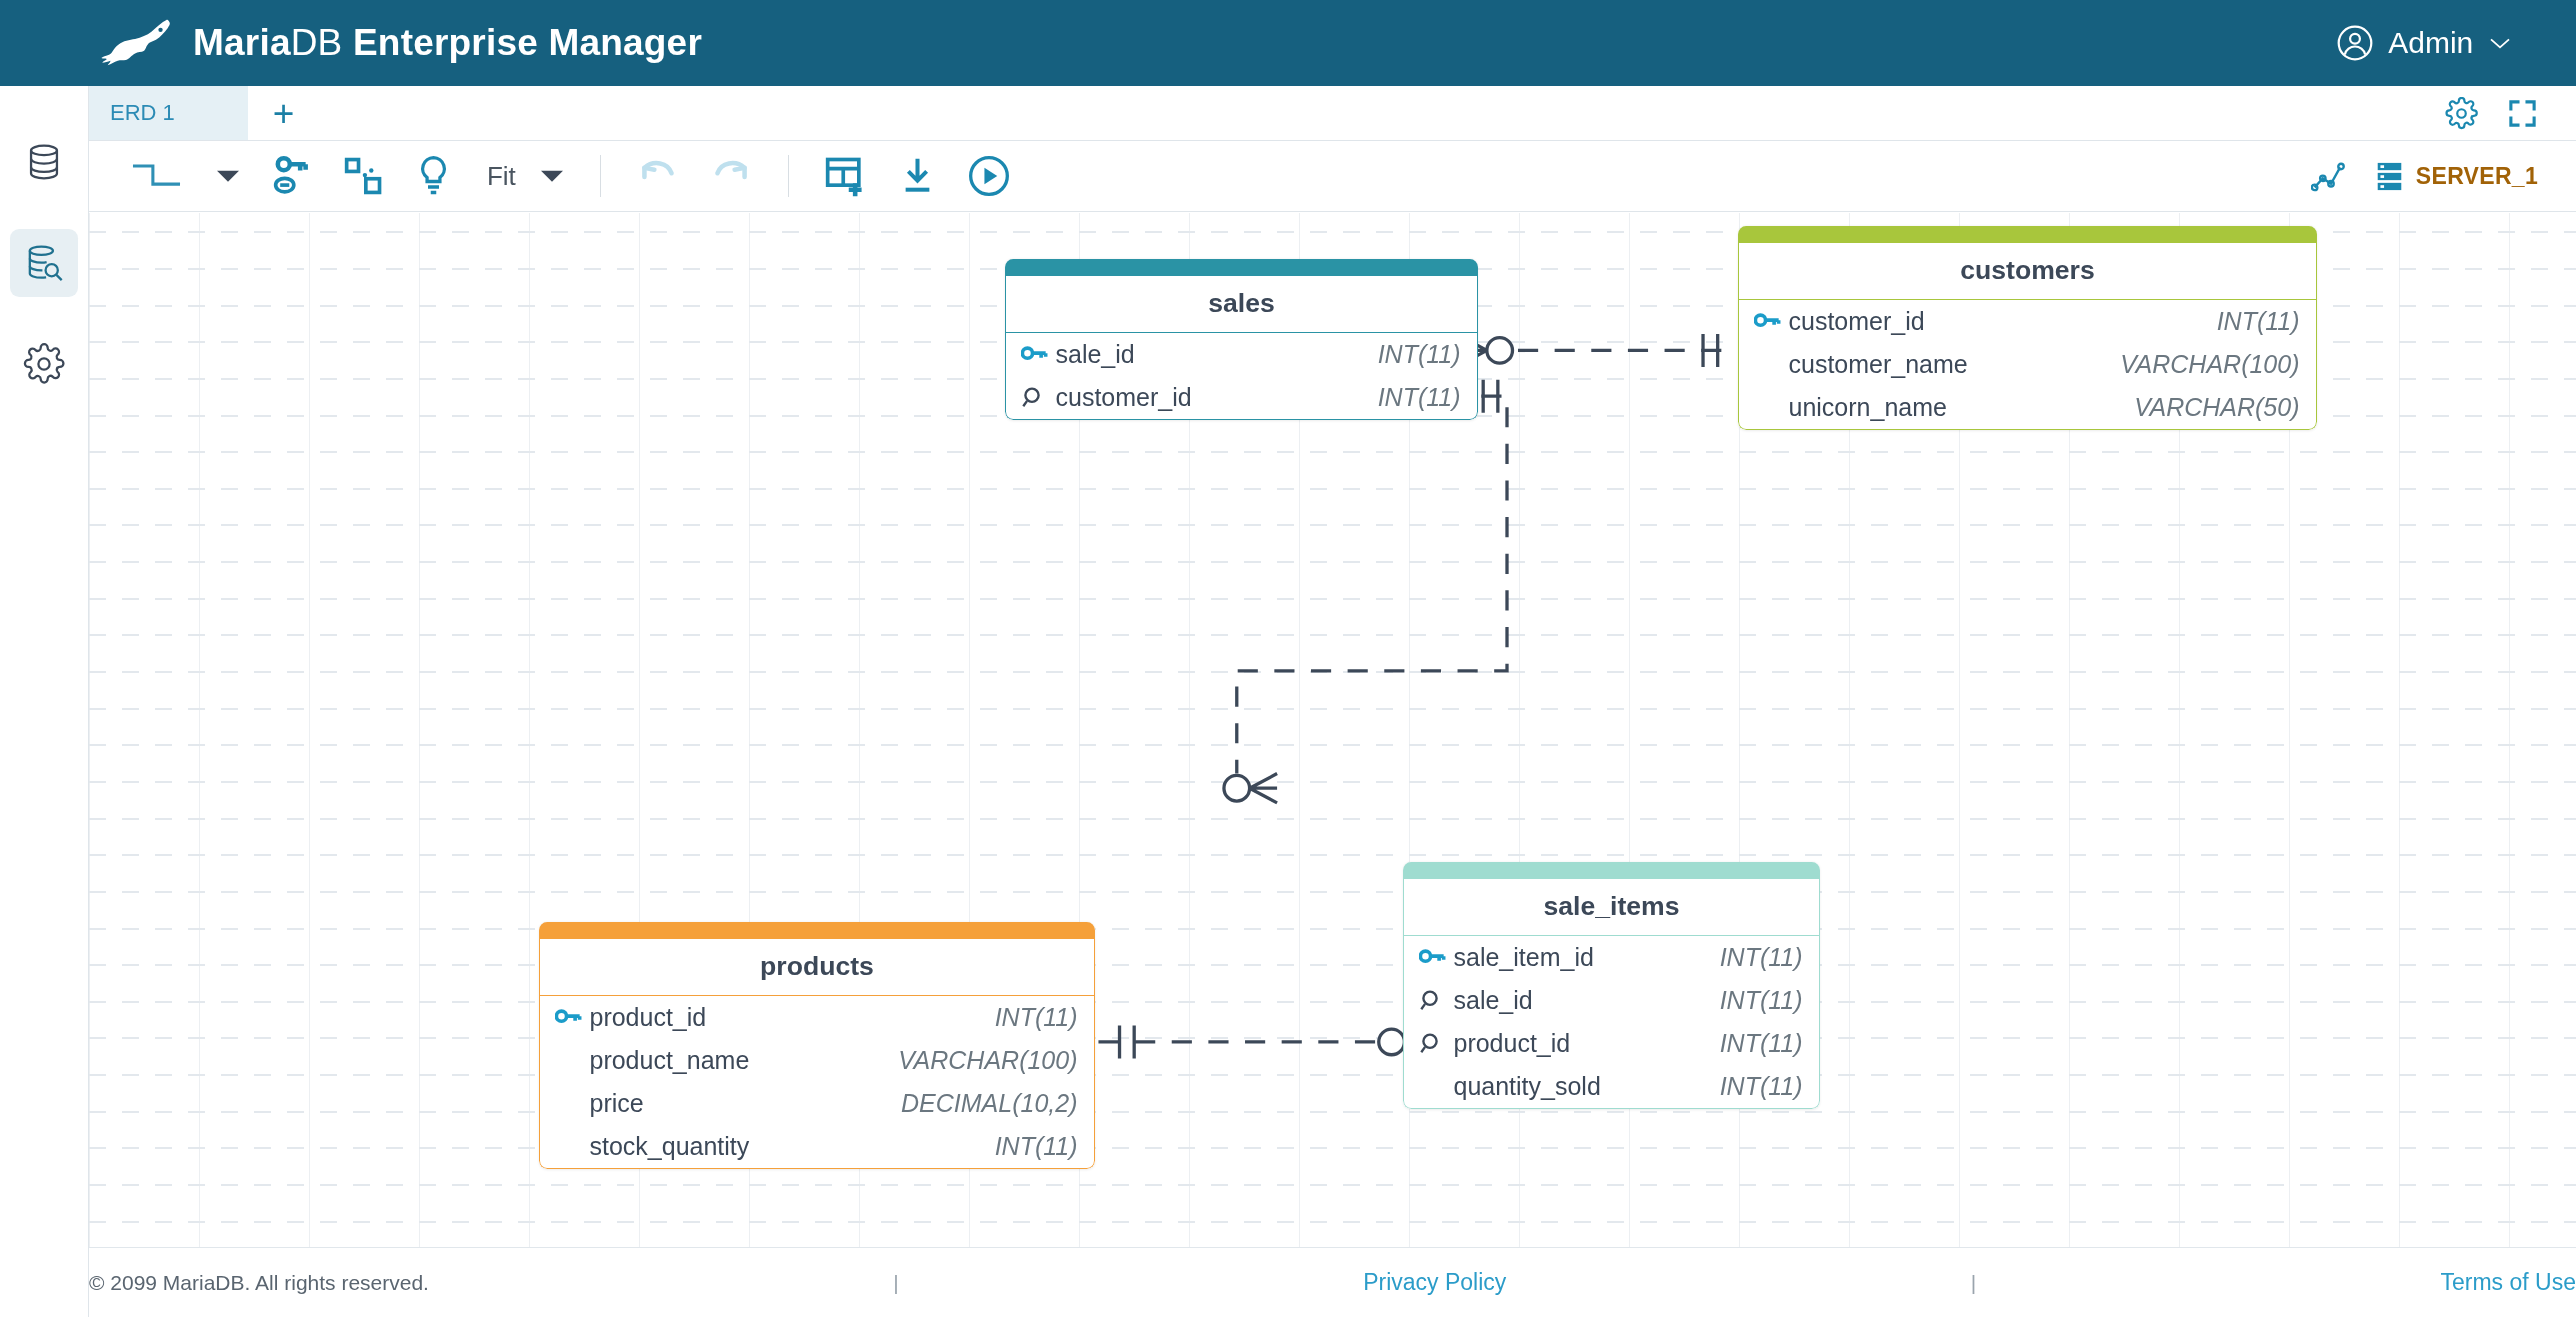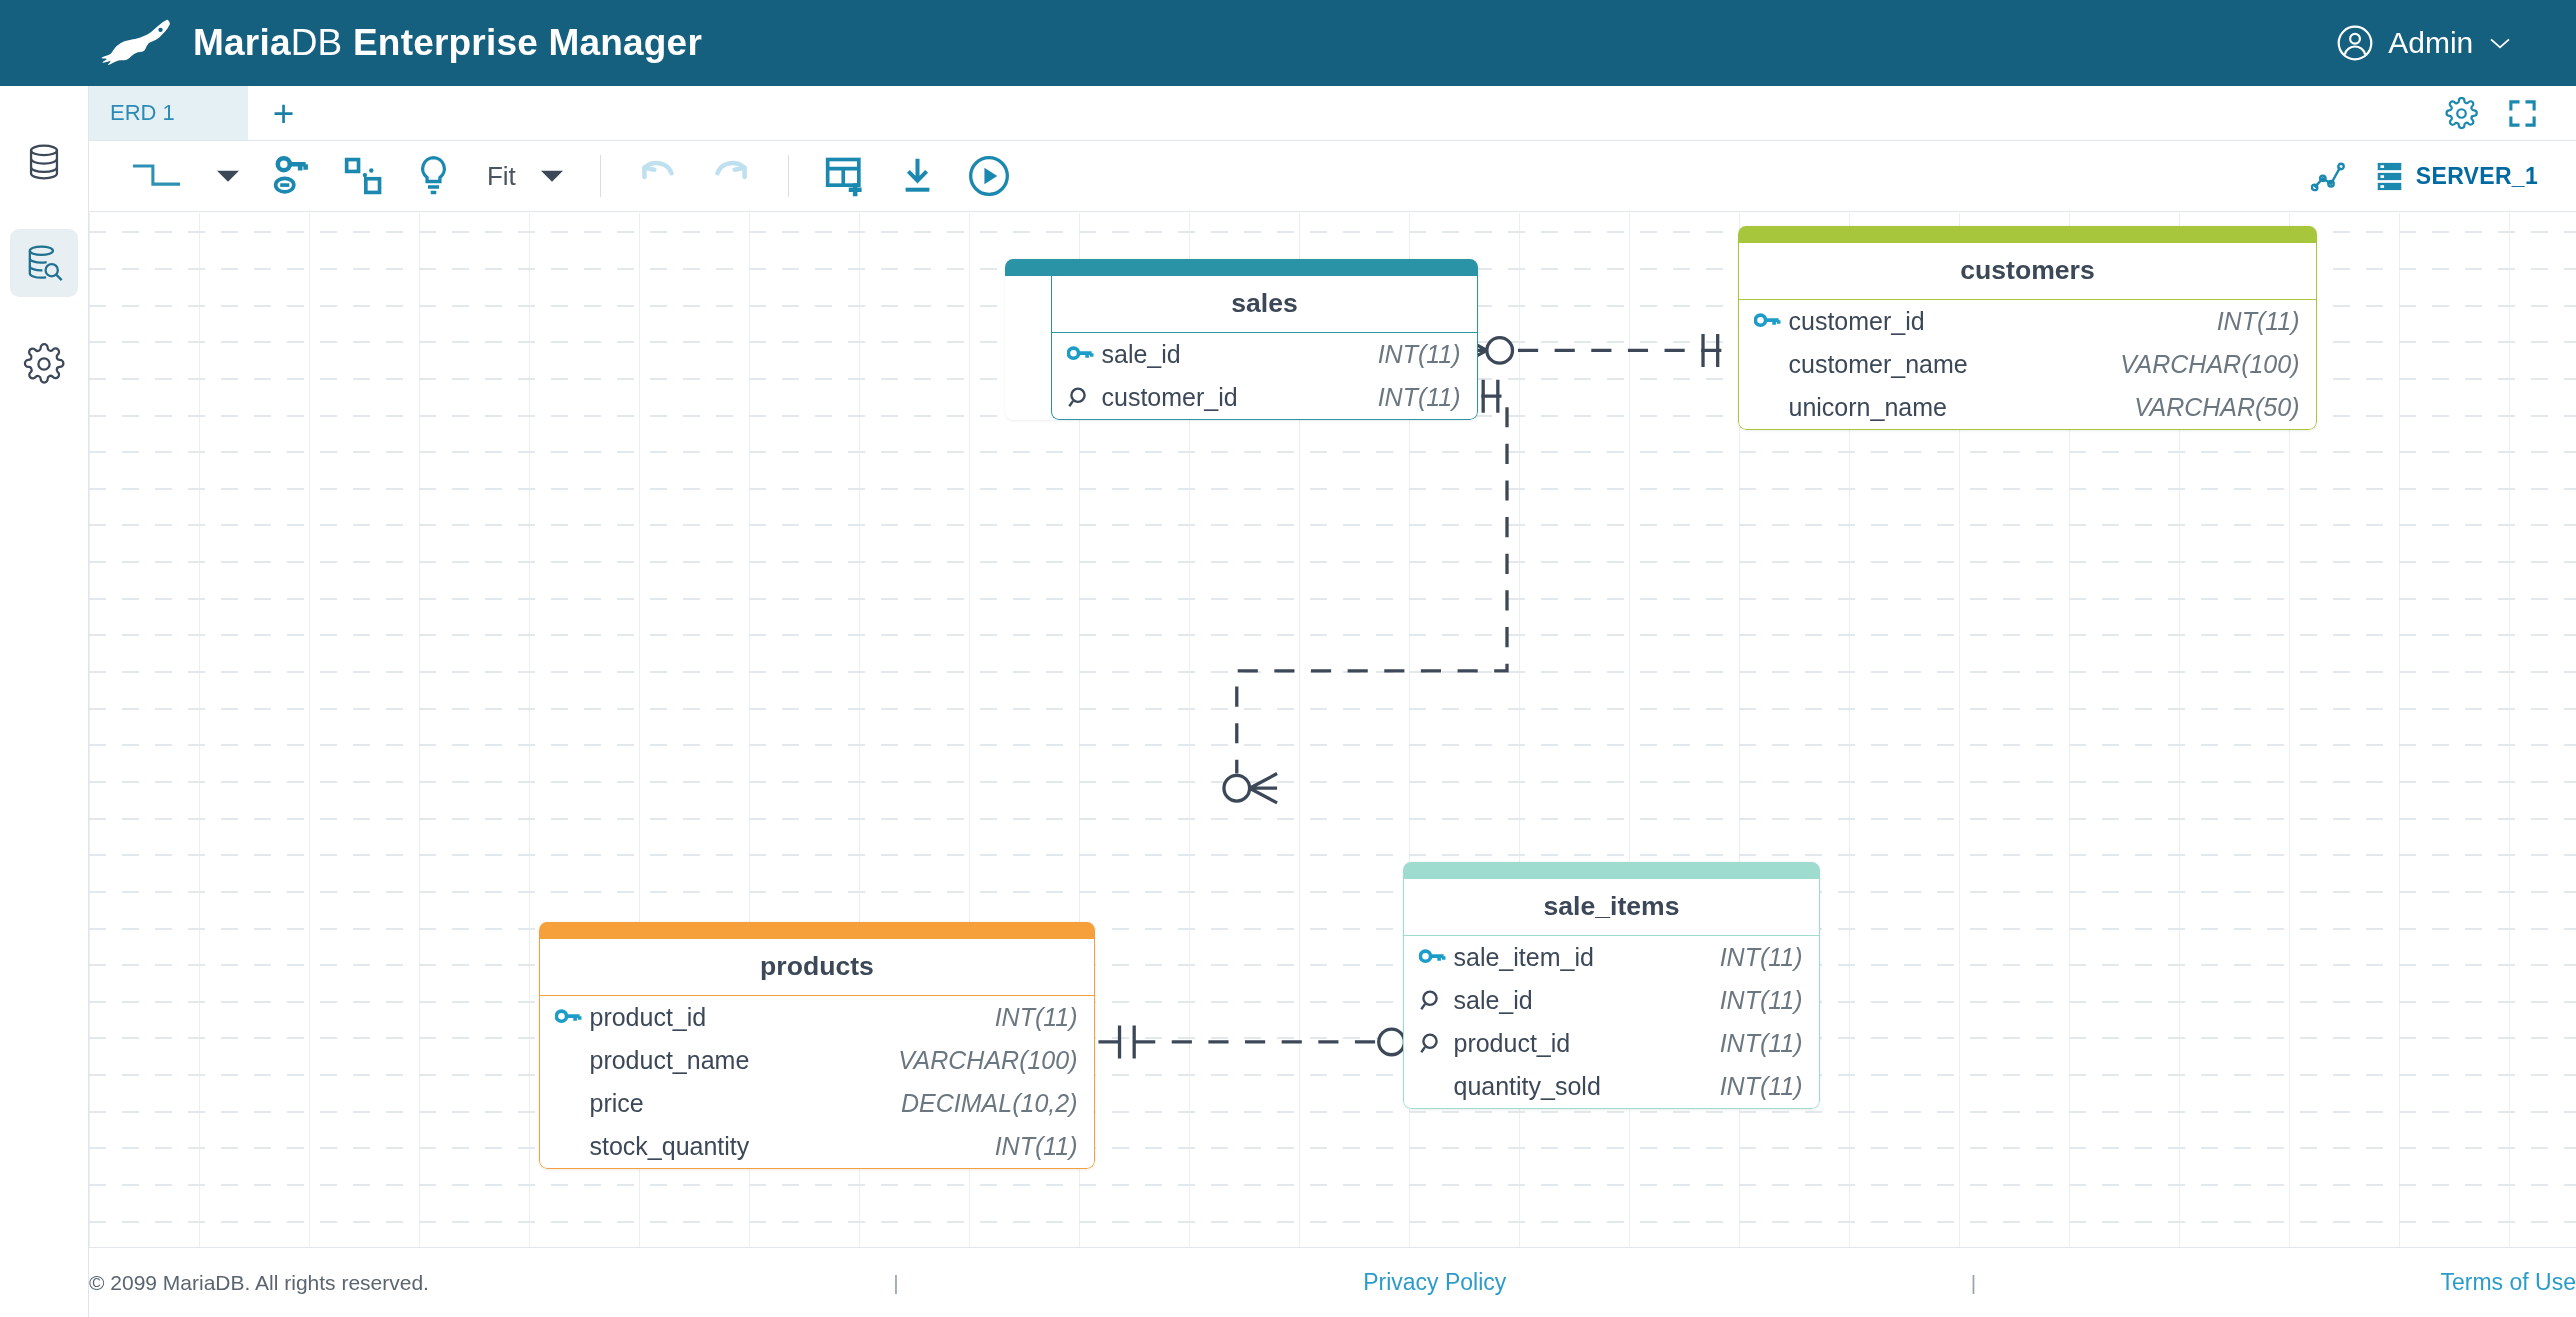--- a/index.html
+++ b/index.html
@@ -67,21 +67,21 @@
   }
   .tb-item { display: flex; align-items: center; justify-content: center; height: 71px; }
   .tb-pad { padding: 0 15.6px; }
   .tb-caret { width: 26px; height: 15.6px; }
   .tb-sep { width: 0.9px; height: 42px; background: #d8dee3; margin: 0 20px; }
   .fit-label { font-size: 26px; color: #4a5560; padding: 0 7.3px 0 20px; }
   .toolbar-right {
     margin-left: auto; display: flex; align-items: center; gap: 24px; padding-right: 38px;
   }
   .server-chip { display: flex; align-items: center; gap: 12px; }
-  .server-name { font-size: 23px; color: #0369a1; font-weight: 600; letter-spacing: 0.3px; }
+  .server-name { font-size: 23px; color: #a16207; font-weight: 600; letter-spacing: 0.3px; }
 
   
   .canvas {
     position: absolute; top: 213px; left: 89px; width: 2487px; height: 1035px;
     background-color: #ffffff;
     background-image:
       repeating-linear-gradient(to right, #eceff2 0 0.9px, transparent 0.9px 110px),
       repeating-linear-gradient(to bottom, transparent 0 35px, transparent 35px 37px);
     overflow: hidden;
   }
@@ -333,21 +333,21 @@
         <path d="M1102 905 H1405" stroke-dasharray="22 18"></path>
         <path d="M1125 887 V923 M1141 887 V923"></path>
         <circle cx="1422" cy="905" r="14" fill="#fff"></circle>
         <path d="M1436 905 L1466 889 M1436 905 L1466 921 M1436 905 H1466"></path>
       </g>
     </svg>
 
     <div id="tables-host">
         <div class="erd-table" style="left: 916px; top: 46px; width: 473px;">
           <div class="erd-accent" style="background: rgb(42, 147, 165);"></div>
-          <div class="erd-body" style="border-color: rgb(42, 147, 165); margin-left: 46px;">
+          <div class="erd-body" style="border-color: rgb(42, 147, 165);">
             <div class="erd-title" style="border-bottom-color: rgb(42, 147, 165);">sales</div>
             <div class="erd-row">
               <span class="erd-ico">
                 <svg width="27.5" height="20" viewBox="0 0 30 22">
                   <circle cx="7" cy="9" r="5.6" fill="none" stroke="#1b9cc9" stroke-width="4"></circle>
                   <path d="M12 9h15M22 9v5M27 9v4" stroke="#1b9cc9" stroke-width="4"></path>
                 </svg>
               </span>
               <span class="erd-col">sale_id</span>
               <span class="erd-type">INT(11)</span>

